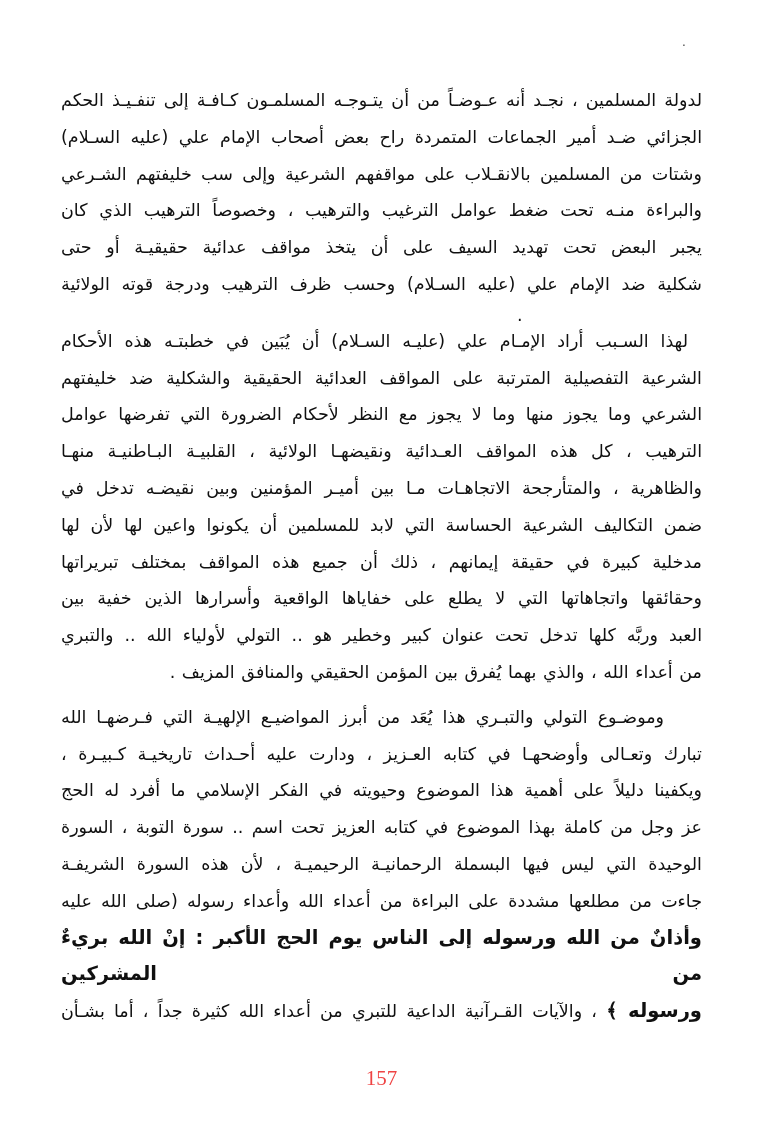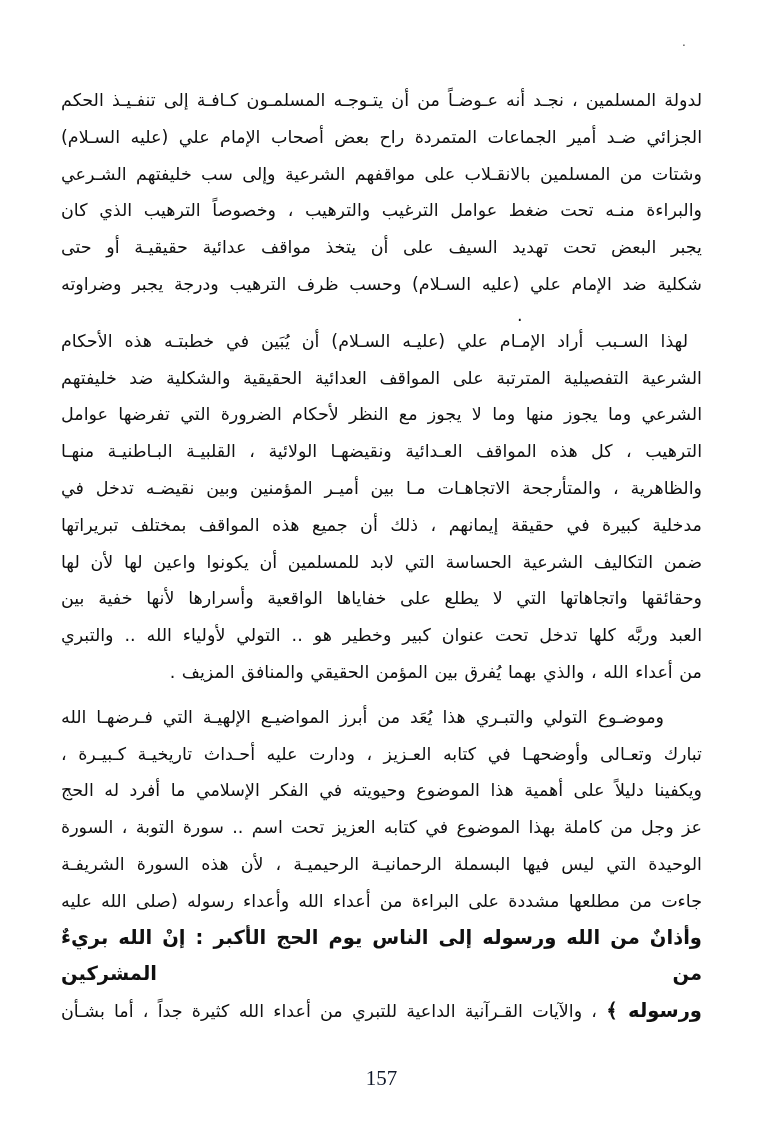--- a/index.html
+++ b/index.html
@@ -56,50 +56,50 @@
   }
   .page-number {
     position: absolute;
     top: 1066px;
     left: 0;
     right: 0;
     text-align: center;
     direction: ltr;
     font-family: "Liberation Serif", serif;
     font-size: 21px;
-    color: #0f172a;
+    color: #ef4444;
   }
 </style>
 </head>
 <body>
 
 <div class="page">
 
   <span class="scan-speck">·</span>
 
   <main class="text-block">
 
     <section class="para para-1">
       <p class="line">لدولة المسلمين ، نجـد أنه عـوضـاً من أن يتـوجـه المسلمـون كـافـة إلى تنفـيـذ الحكم</p>
       <p class="line">الجزائي ضـد أمير الجماعات المتمردة راح بعض أصحاب الإمام علي (عليه السـلام)</p>
       <p class="line">وشتات من المسلمين بالانقـلاب على مواقفهم الشرعية وإلى سب خليفتهم الشـرعي</p>
       <p class="line">والبراءة منـه تحت ضغط عوامل الترغيب والترهيب ، وخصوصاً الترهيب الذي كان</p>
       <p class="line">يجبر البعض تحت تهديد السيف على أن يتخذ مواقف عدائية حقيقيـة أو حتى</p>
-      <p class="line">شكلية ضد الإمام علي (عليه السـلام) وحسب ظرف الترهيب ودرجة يجبر وضراوته</p>
+      <p class="line">شكلية ضد الإمام علي (عليه السـلام) وحسب ظرف الترهيب ودرجة قوته الولائية</p>
     </section>
 
     <section class="para para-2">
       <p class="line indent-sm">لهذا السـبب أراد الإمـام علي (عليـه السـلام) أن يُبَين في خطبتـه هذه الأحكام</p>
       <p class="line">الشرعية التفصيلية المترتبة على المواقف العدائية الحقيقية والشكلية ضد خليفتهم</p>
       <p class="line">الشرعي وما يجوز منها وما لا يجوز مع النظر لأحكام الضرورة التي تفرضها عوامل</p>
       <p class="line">الترهيب ، كل هذه المواقف العـدائية ونقيضهـا الولائية ، القلبيـة البـاطنيـة منهـا</p>
       <p class="line">والظاهرية ، والمتأرجحة الاتجاهـات مـا بين أميـر المؤمنين وبين نقيضـه تدخل في</p>
+      <p class="line">ضمن التكاليف الشرعية الحساسة التي لابد للمسلمين أن يكونوا واعين لها لأن لها</p>
       <p class="line">مدخلية كبيرة في حقيقة إيمانهم ، ذلك أن جميع هذه المواقف بمختلف تبريراتها</p>
-      <p class="line">ضمن التكاليف الشرعية الحساسة التي لابد للمسلمين أن يكونوا واعين لها لأن لها</p>
-      <p class="line">وحقائقها واتجاهاتها التي لا يطلع على خفاياها الواقعية وأسرارها لأنها خفية بين</p>
+      <p class="line">وحقائقها واتجاهاتها التي لا يطلع على خفاياها الواقعية وأسرارها الذين خفية بين</p>
       <p class="line">العبد وربَّه كلها تدخل تحت عنوان كبير وخطير هو .. التولي لأولياء الله .. والتبري</p>
       <p class="line para-end">من أعداء الله ، والذي بهما يُفرق بين المؤمن الحقيقي والمنافق المزيف .</p>
     </section>
 
     <section class="para para-3">
       <p class="line indent-md">وموضـوع التولي والتبـري هذا يُعَد من أبرز المواضيـع الإلهيـة التي فـرضهـا الله</p>
       <p class="line">تبارك وتعـالى وأوضحهـا في كتابه العـزيز ، ودارت عليه أحـداث تاريخيـة كـبيـرة ،</p>
       <p class="line">ويكفينا دليلاً على أهمية هذا الموضوع وحيويته في الفكر الإسلامي ما أفرد له الحج</p>
       <p class="line">عز وجل من كاملة بهذا الموضوع في كتابه العزيز تحت اسم .. سورة التوبة ، السورة</p>
       <p class="line">الوحيدة التي ليس فيها البسملة الرحمانيـة الرحيميـة ، لأن هذه السورة الشريفـة</p>

